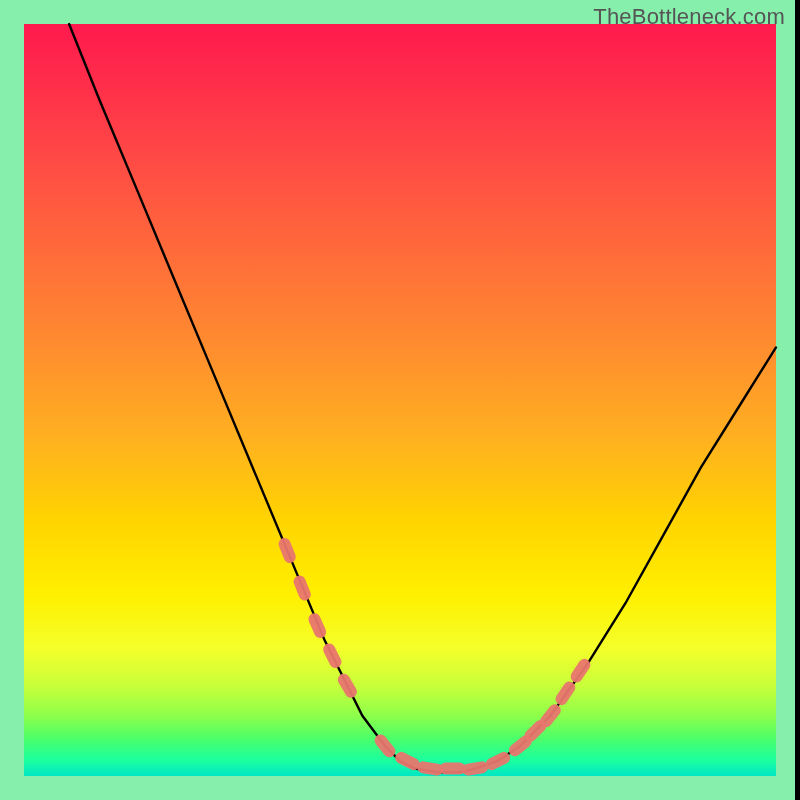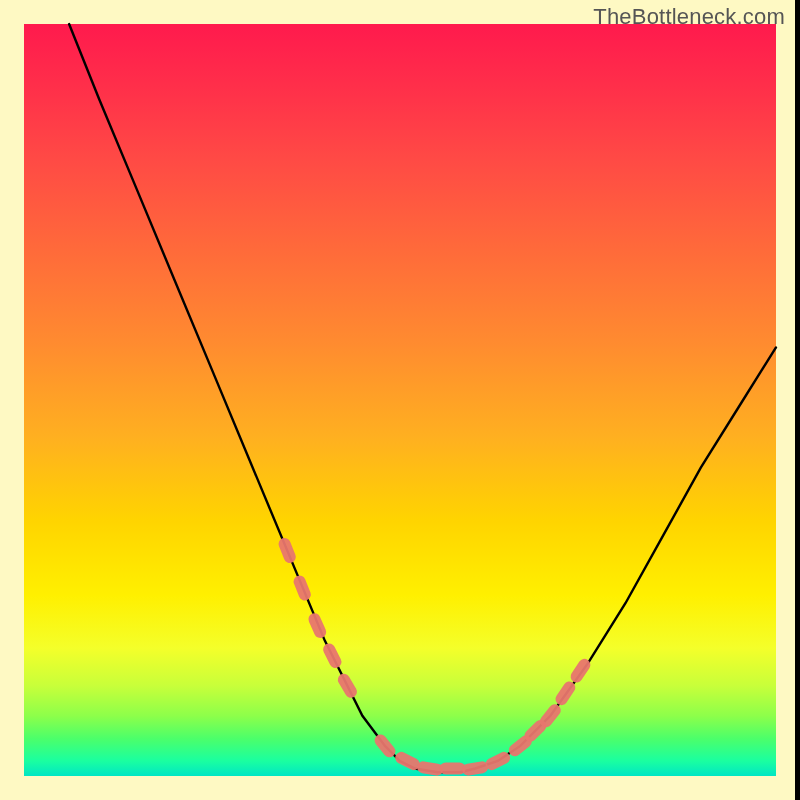--- a/index.html
+++ b/index.html
@@ -10,21 +10,21 @@
     background: #000;
     overflow: hidden;
     font-family: Arial, Helvetica, sans-serif;
   }
   .frame {
     position: absolute;
     left: 0;
     top: 0;
     width: 795px;
     height: 800px;
-    background: #fef9c3;
+    background: #86efac;
   }
   .plot {
     position: absolute;
     left: 24px;
     top: 24px;
     width: 752px;
     height: 752px;
     
     background: linear-gradient(to bottom,
       #ff1a4d 0%,

